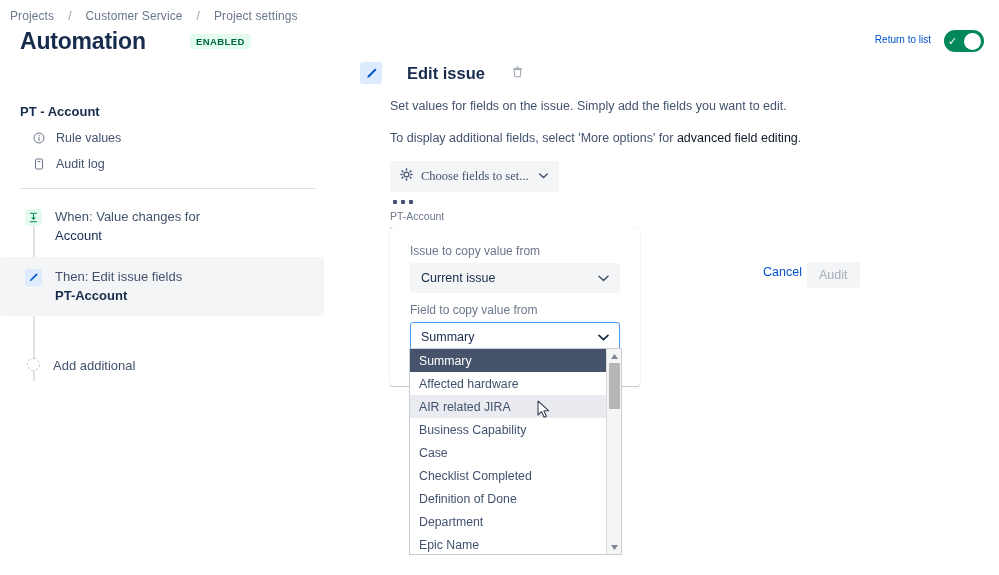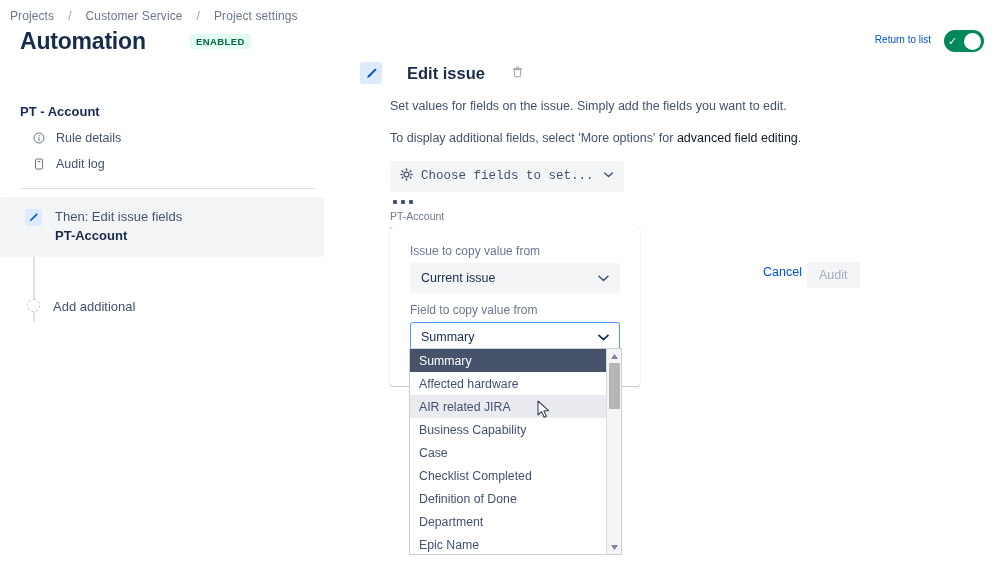--- a/index.html
+++ b/index.html
@@ -89,21 +89,21 @@
   }
   .edit-title { font-size: 16.5px; font-weight: bold; color: #172b4d; }
   .trash-icon { color: #97a0af; font-size: 13px; margin-left: 2px; }
 
   .desc { font-size: 12.5px; color: #42526e; margin: 13px 0 0 30px; line-height: 1.5; }
   .desc a { color: #0f172a; text-decoration: none; }
 
   .choose-btn {
     margin: 13px 0 0 30px; display: inline-flex; align-items: center; gap: 8px;
     background: #f4f5f7; color: #42526e; border: none; border-radius: 3px;
-    padding: 7px 11px 7px 10px; font-size: 12.5px; font-family: Liberation Mono, monospace; cursor: pointer;
+    padding: 7px 11px 7px 10px; font-size: 12.5px; font-family: Liberation Serif, serif; cursor: pointer;
   }
   .choose-btn .caret { font-size: 9px; color: #42526e; margin-left: 2px; }
 
   .field-label-small { margin: 18px 0 0 30px; font-size: 10.5px; color: #6b778c; }
 
   .copy-chip {
     margin: 5px 0 0 30px; display: inline-flex; align-items: center; gap: 9px;
     background: #172b4d; color: #ffffff; border-radius: 3px;
     padding: 8px 13px 8px 11px; font-size: 12.5px;
   }
@@ -199,38 +199,52 @@
     <div class="sb-title">PT - Account</div>
 
     <div class="sb-link">
       <span class="sb-icon">
         <svg width="12" height="12" viewBox="0 0 12 12">
             <circle cx="6" cy="6" r="5" fill="none" stroke="#6b778c" stroke-width="1"></circle>
             <rect x="5.5" y="5" width="1" height="4" fill="#6b778c"></rect>
             <rect x="5.5" y="3" width="1" height="1.2" fill="#6b778c"></rect>
           </svg>
       </span>
-      <span>Rule details</span>
+      <span>Rule values</span>
     </div>
 
     <div class="sb-link">
       <span class="sb-icon">
         <svg width="12" height="12" viewBox="0 0 12 12">
             <rect x="2.5" y="1" width="7" height="10" rx="1" fill="none" stroke="#6b778c" stroke-width="1"></rect>
             <rect x="4.5" y="3" width="3" height="1" fill="#6b778c"></rect>
           </svg>
       </span>
       <span>Audit log</span>
     </div>
 
     <div class="sb-divider"></div>
 
     <div class="flow">
       <div class="flow-line"></div>
 
+      <div class="node">
+        <span class="node-icon when">
+          <svg width="11" height="11" viewBox="0 0 11 11">
+              <rect x="2" y="0.8" width="7" height="1" fill="#00875a"></rect>
+              <rect x="5" y="2" width="1" height="5" fill="#00875a"></rect>
+              <path d="M3 5.4 L5.5 8 L8 5.4 Z" fill="#00875a"></path>
+              <rect x="2" y="9.2" width="7" height="1" fill="#00875a"></rect>
+            </svg>
+        </span>
+        <span class="node-text">
+          <span>When: Value changes for</span><br>
+          <span class="sub">Account</span>
+        </span>
+      </div>
 
       <div class="node selected">
         <span class="node-icon then">
           <svg width="11" height="11" viewBox="0 0 11 11">
               <path d="M8.6 1.2 L9.8 2.4 L3.6 8.6 L1.8 9.2 L2.4 7.4 Z" fill="#0052cc"></path>
             </svg>
         </span>
         <span class="node-text">
           <span>Then: Edit issue fields</span><br>
           <span class="subbold">PT-Account</span>

